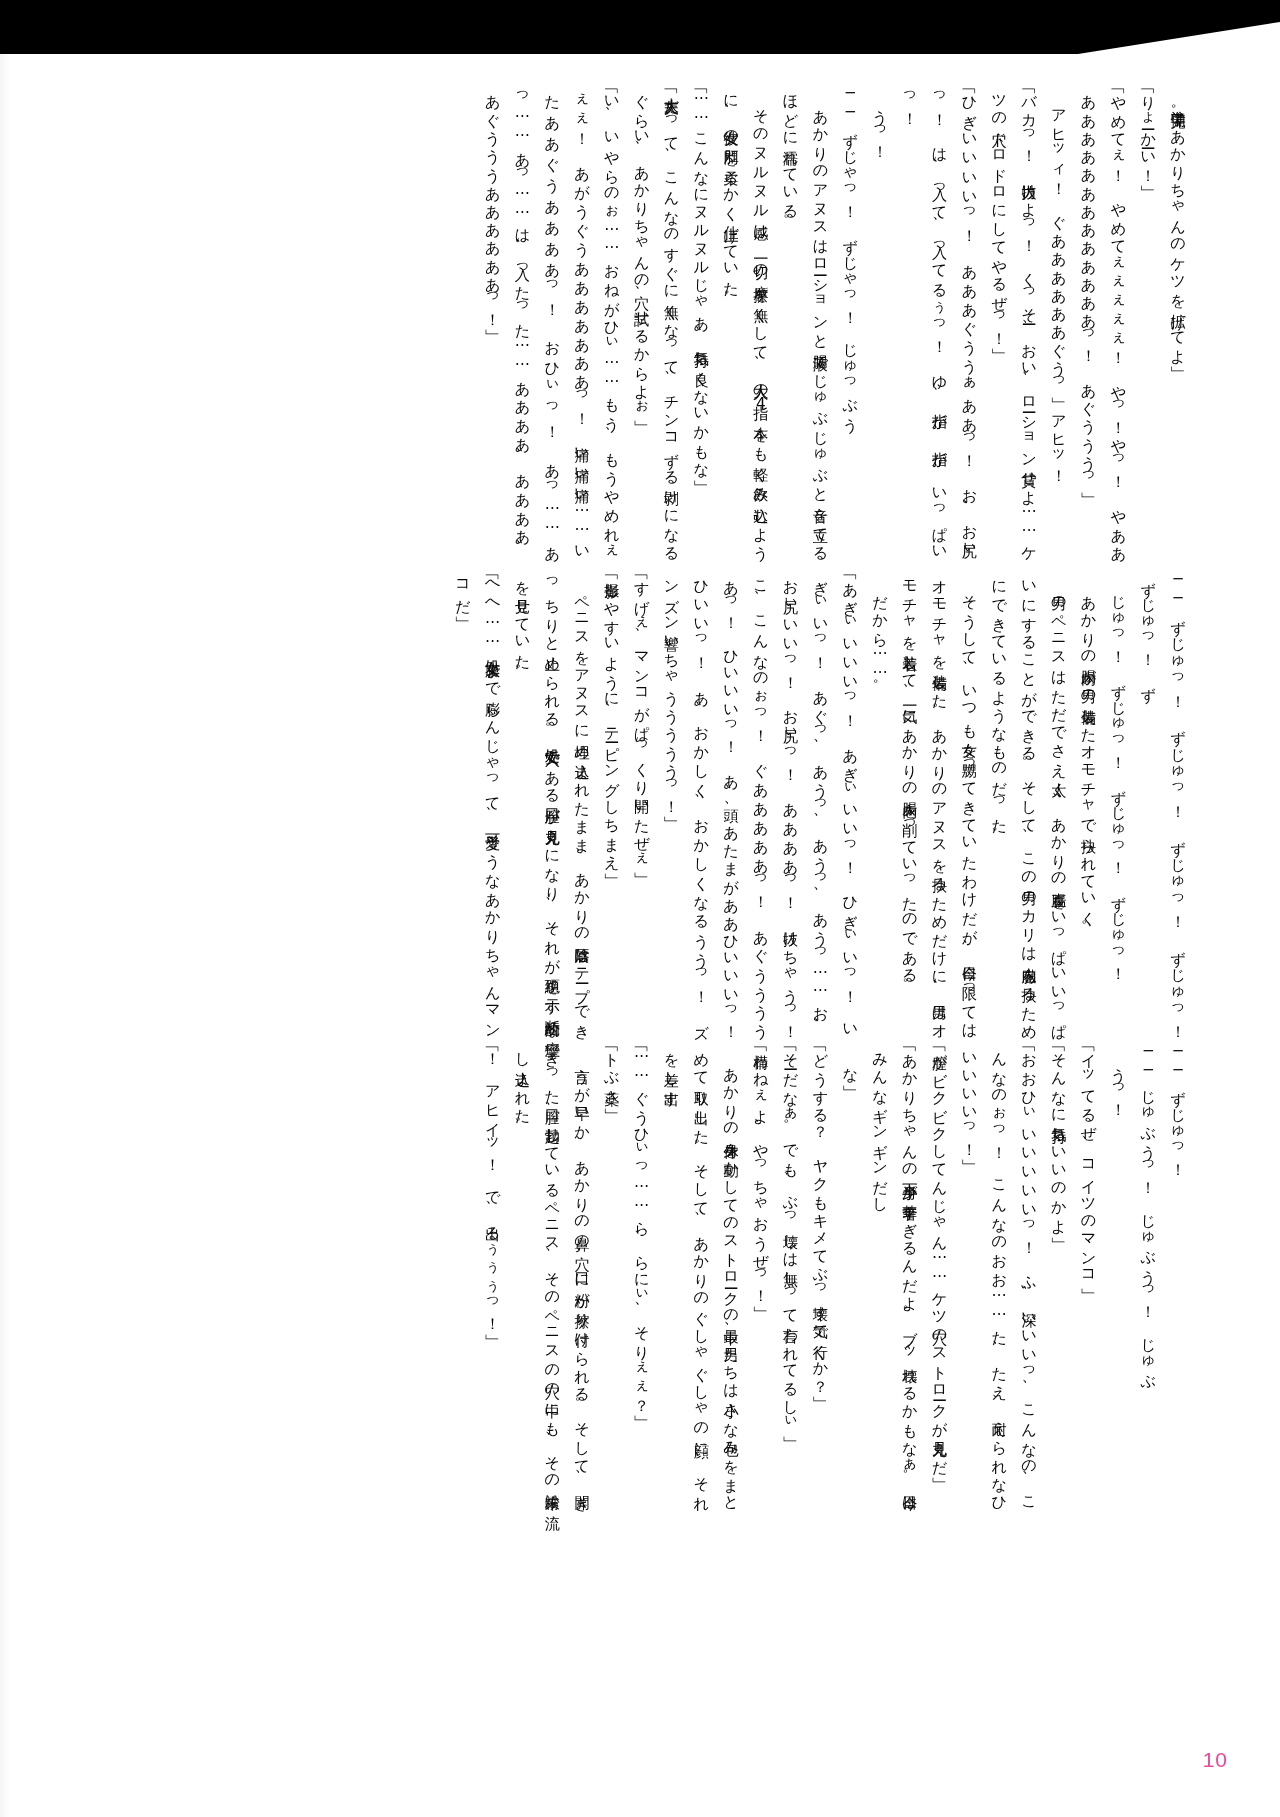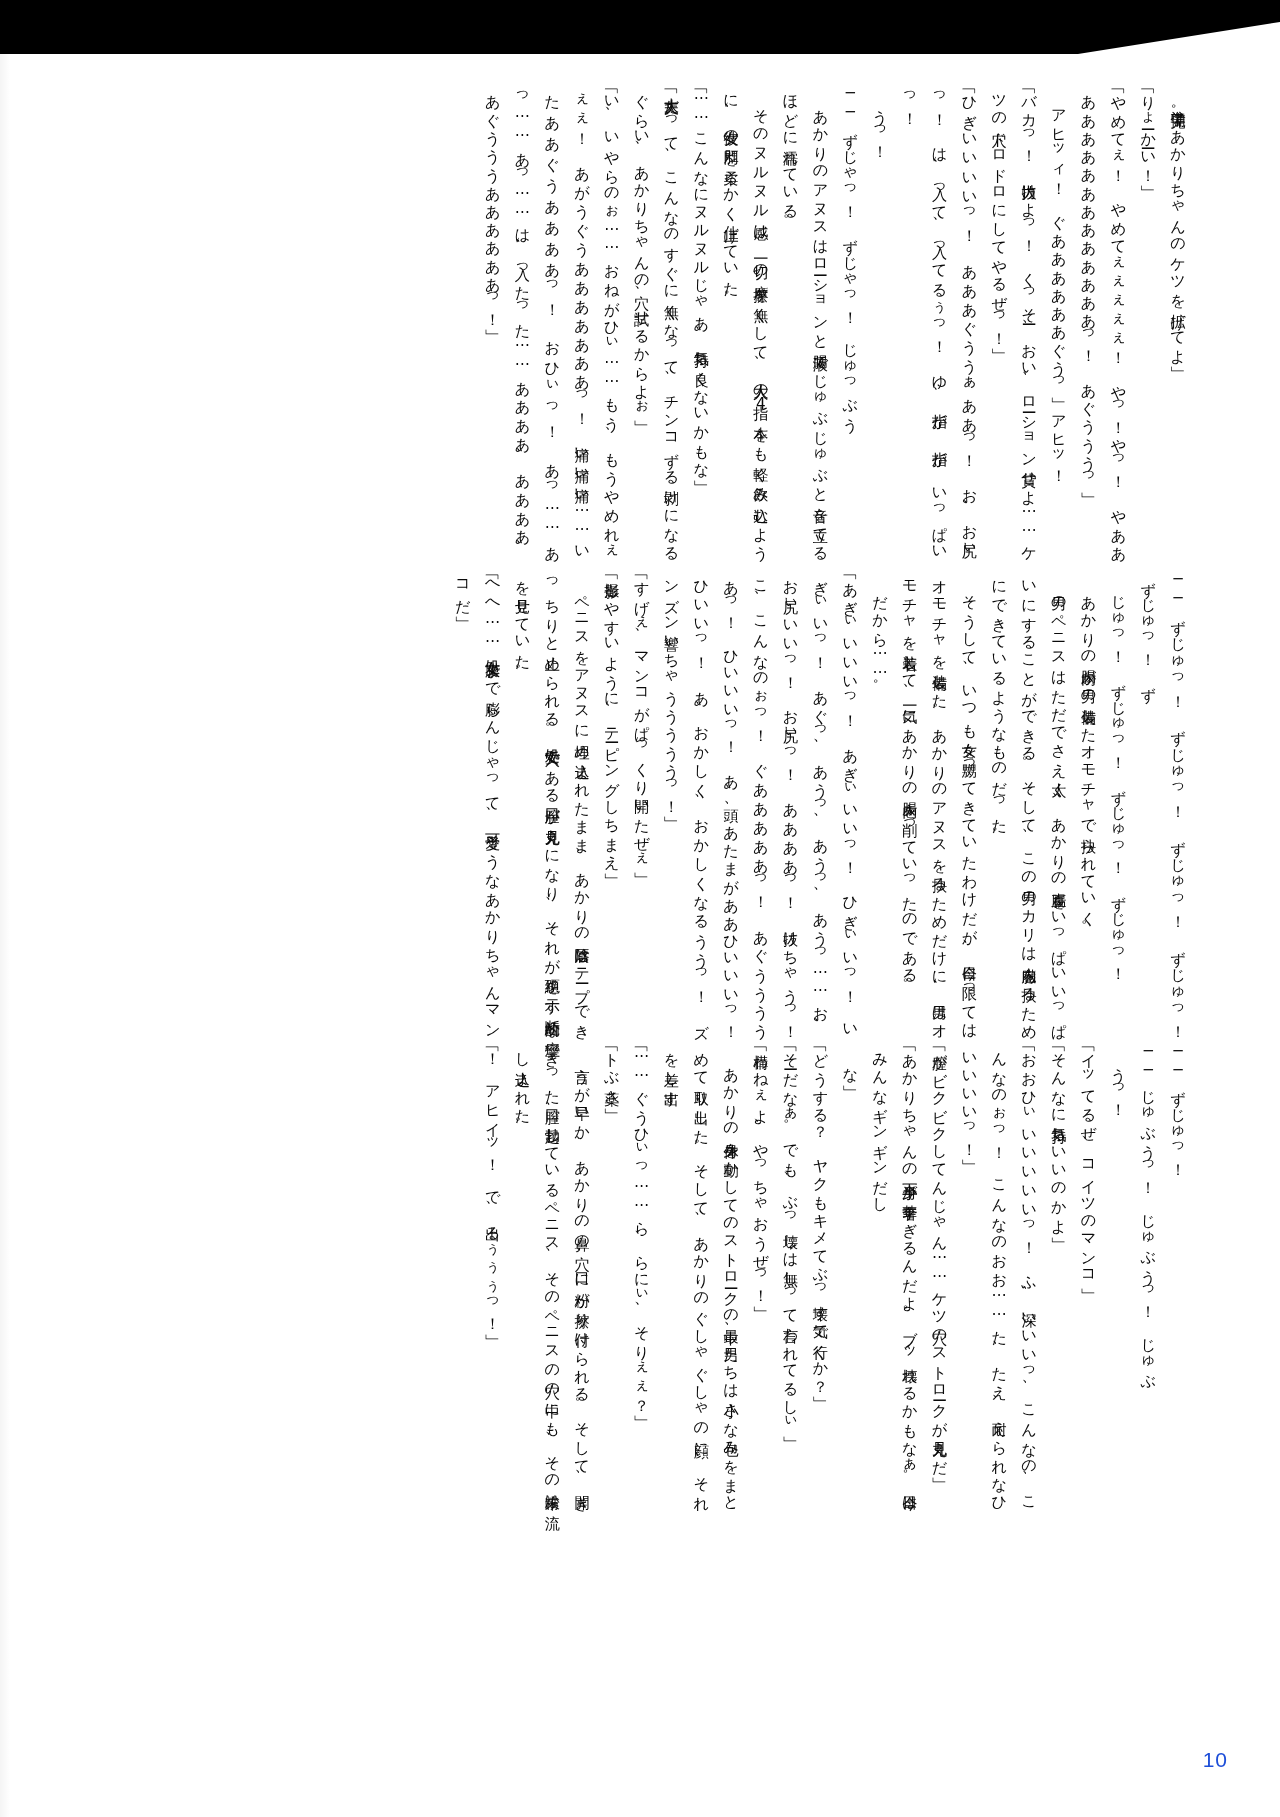--- a/index.html
+++ b/index.html
@@ -44,21 +44,21 @@
   #block-1{ right:88px; top:84px;  height:470px; width:1048px; }
   #block-2{ right:88px; top:570px; height:462px; width:1048px; }
   #block-3{ right:88px; top:1042px;height:462px; width:1048px; }
 
   
   #page-number{
     position:absolute;
     right:52px;bottom:45px;
     font-family:"Liberation Sans",sans-serif;
     font-size:21px;
-    color:#1d4ed8;
+    color:#ec4899;
     letter-spacing:1px;
     margin-top:48px;
   }
 
   
   #paper-edge-left{
     position:absolute;left:0;top:54px;width:10px;height:1763px;
     background:linear-gradient(to right,rgba(0,0,0,0.045),rgba(0,0,0,0));
     pointer-events:none;
   }

